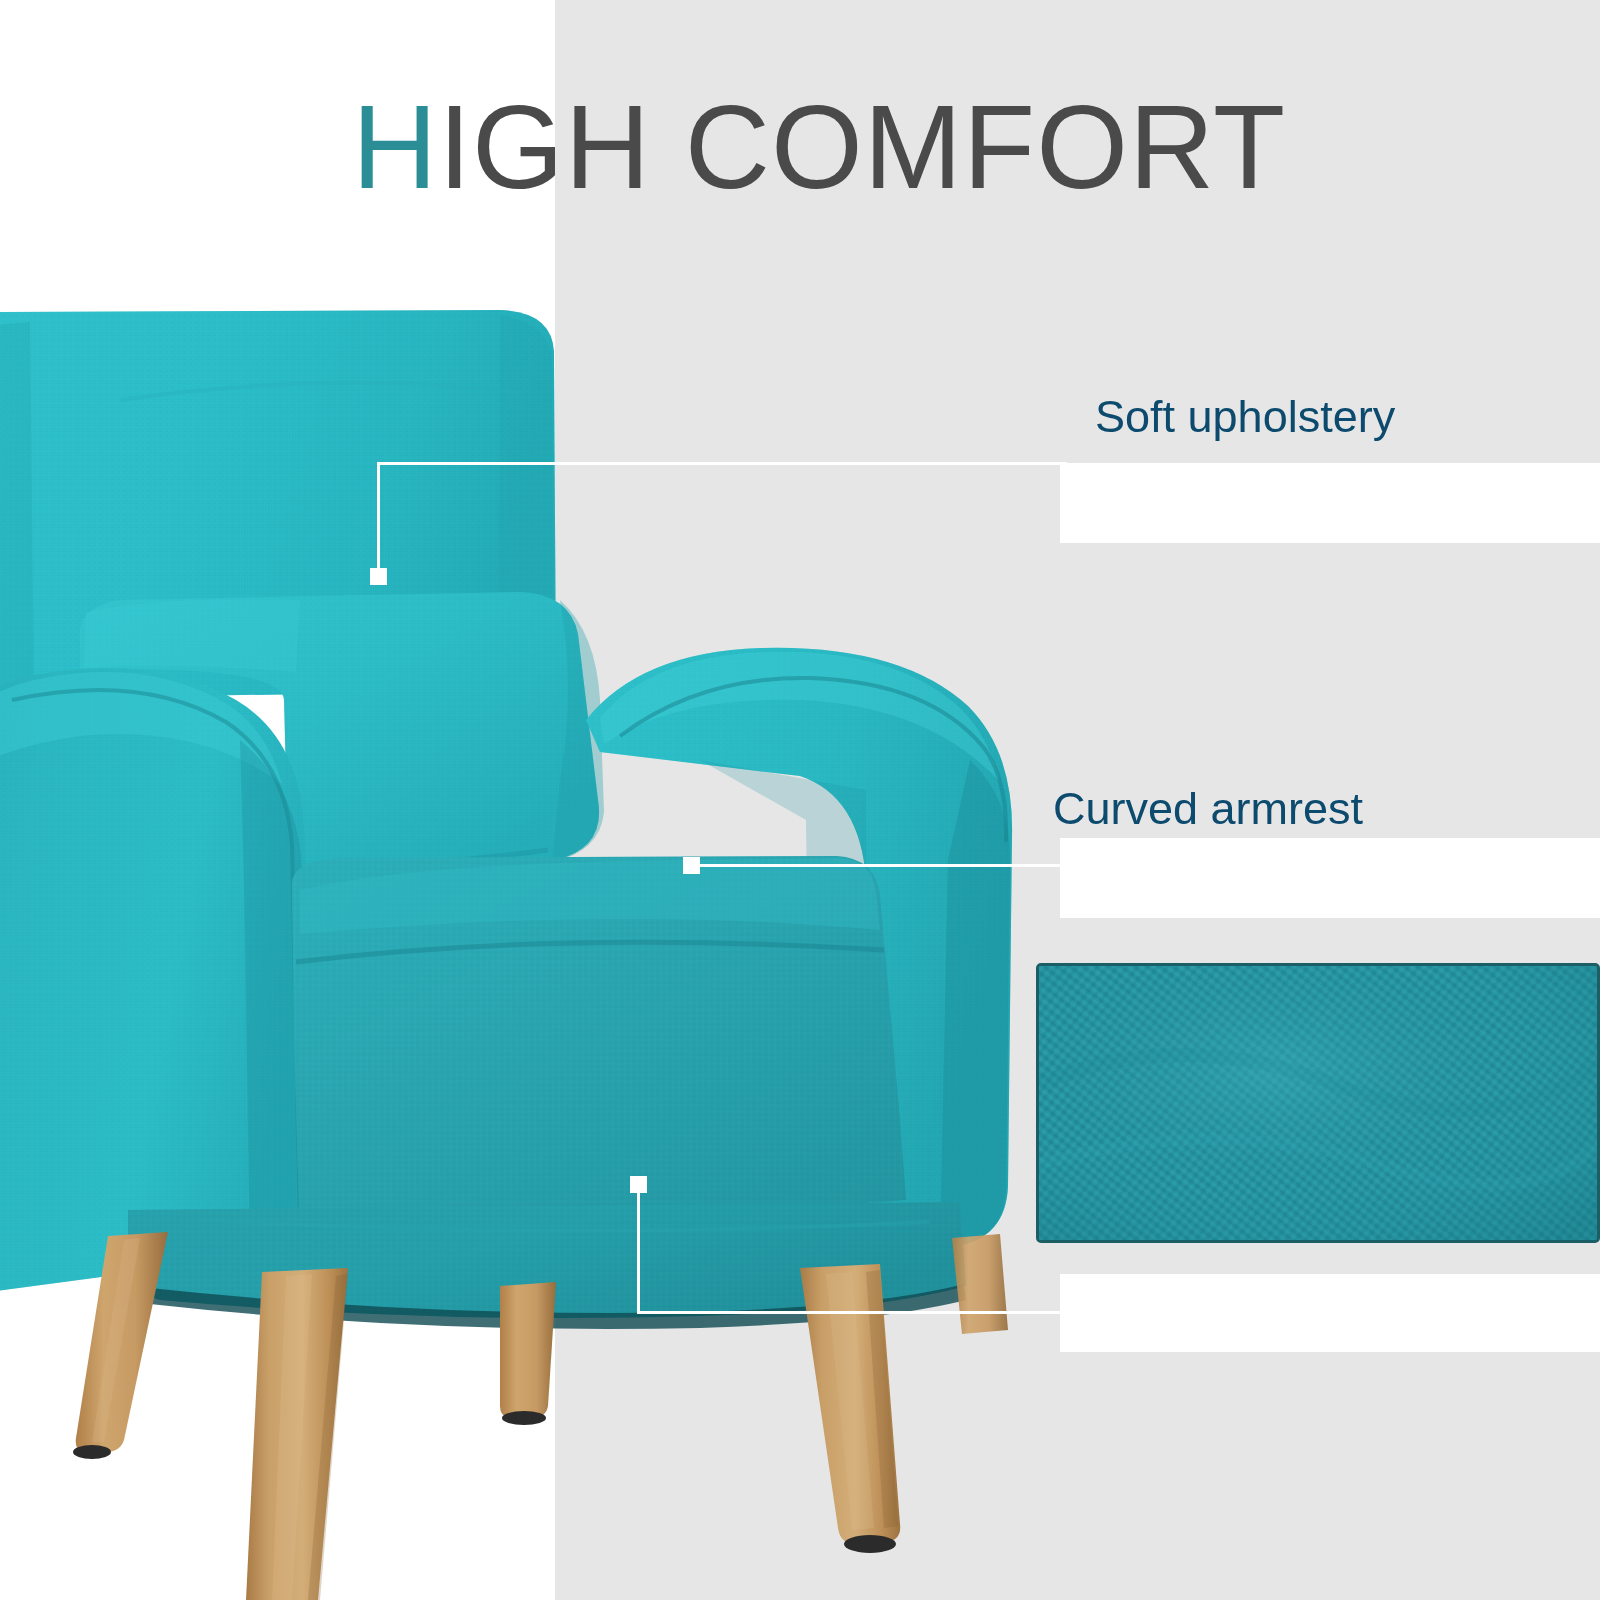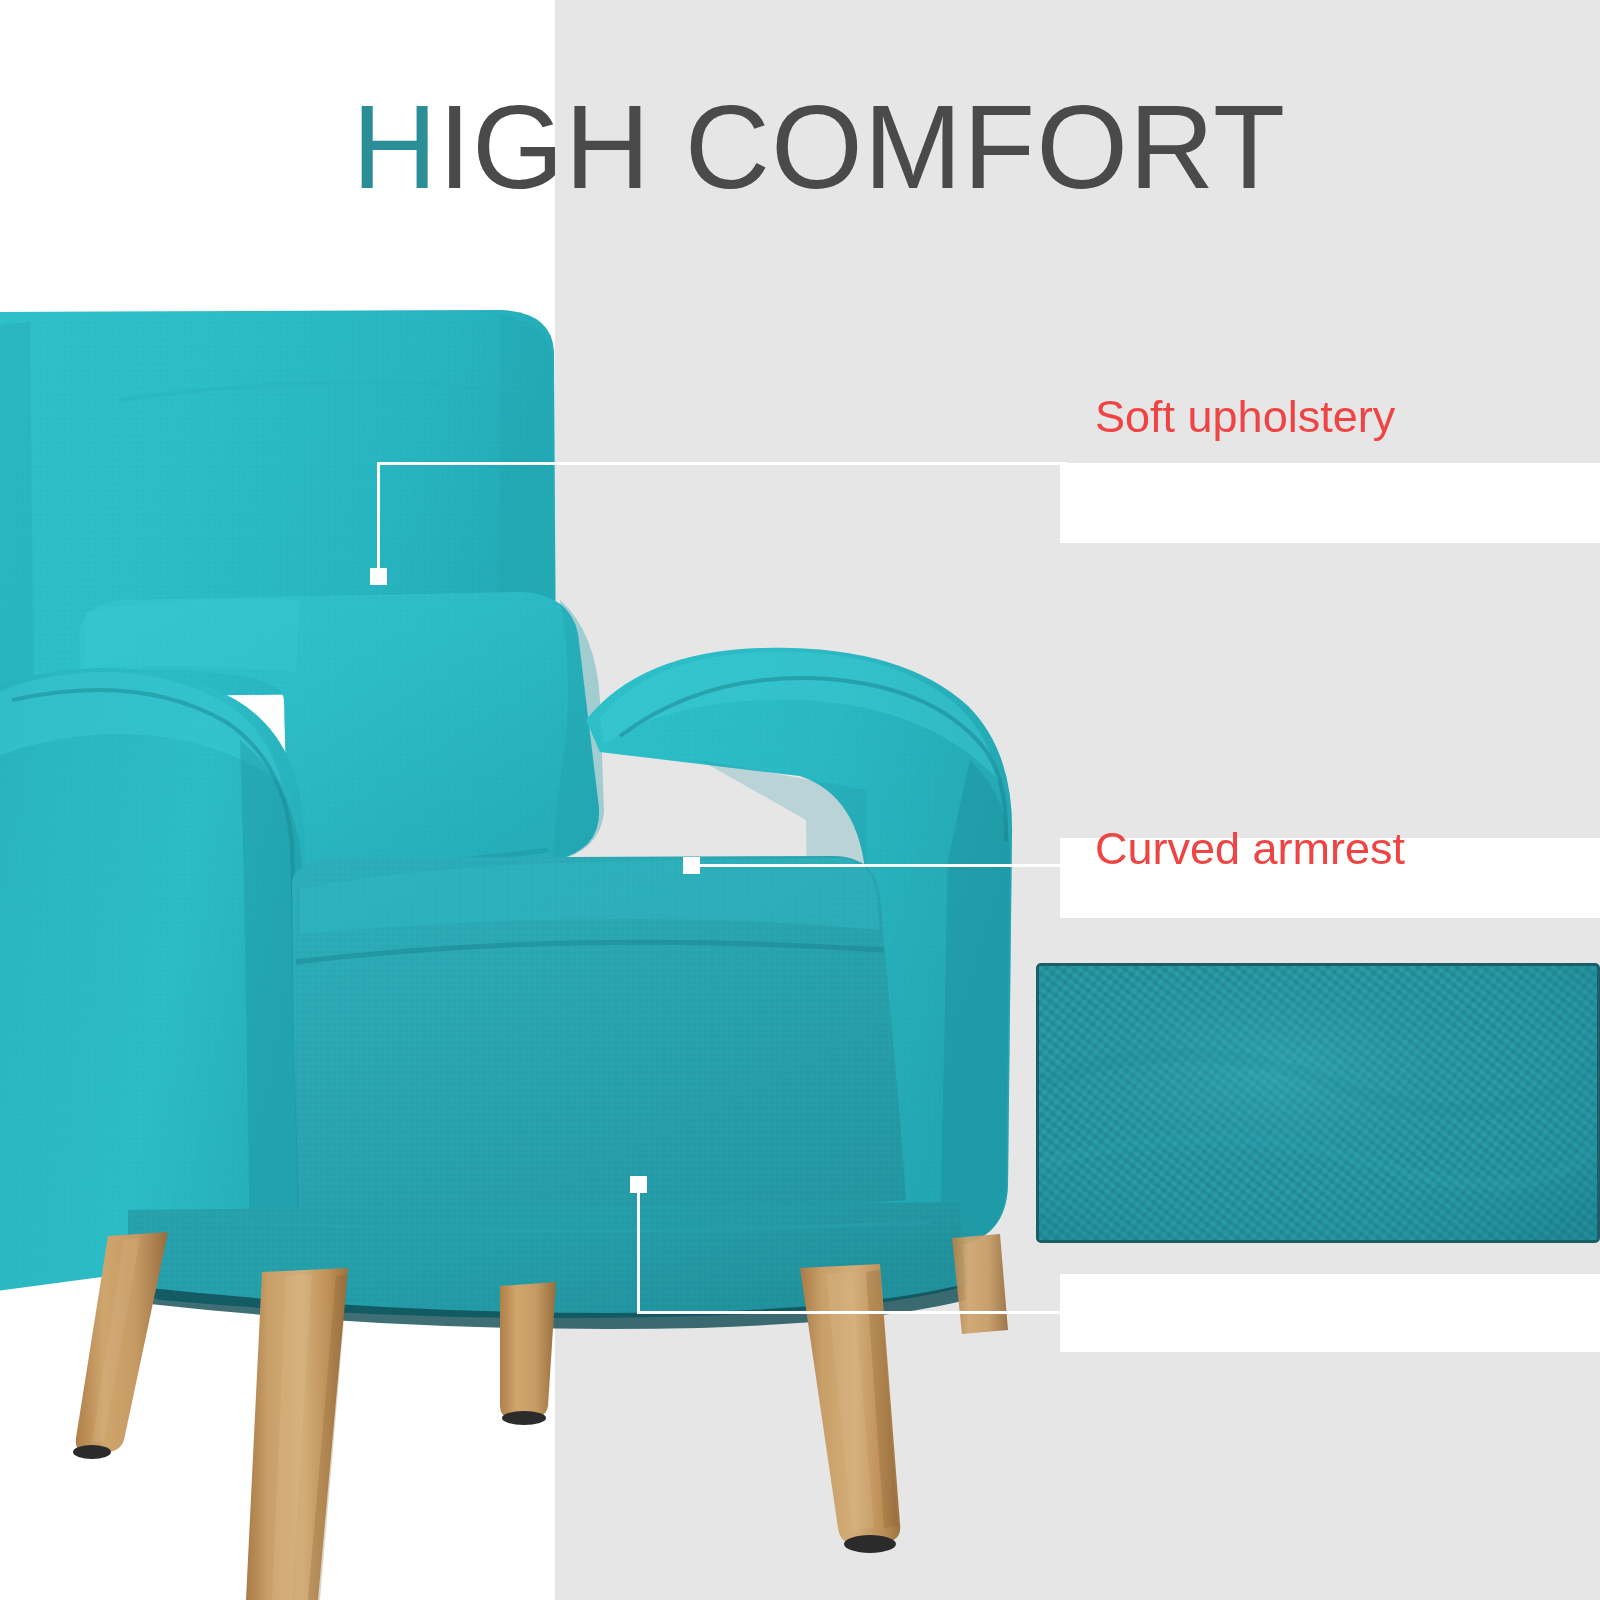--- a/index.html
+++ b/index.html
@@ -28,21 +28,21 @@
 
   
   #chair { position:absolute; left:0; top:0; width:1600px; height:1600px; z-index:10; }
 
   
   .band {
     position:absolute; background:#ffffff; z-index:20;
   }
   .label {
     position:absolute; z-index:30;
-    color:#ef4444; font-size:45px; font-weight:400;
+    color:#0c4a6e; font-size:45px; font-weight:400;
     white-space:nowrap; line-height:1;
     font-family:"Liberation Sans", sans-serif;
   }
   .lead { position:absolute; background:#ffffff; z-index:25; }
   .lead-h { height:3px; }
   .lead-v { width:3px; }
   .marker {
     position:absolute; width:17px; height:17px;
     background:#ffffff; z-index:26;
   }
@@ -245,21 +245,21 @@
 
   <div class="band" style="left:1060px; top:463px; width:540px; height:80px;"></div>
   <div class="lead lead-h" style="left:377px; top:462px; width:690px;"></div>
   <div class="lead lead-v" style="left:377px; top:462px; height:113px;"></div>
   <div class="marker" style="left:370px; top:568px;"></div>
   <div class="label" style="left:1095px; top:394px;">Soft upholstery</div>
 
   <div class="band" style="left:1060px; top:838px; width:540px; height:80px;"></div>
   <div class="lead lead-h" style="left:690px; top:864px; width:380px;"></div>
   <div class="marker" style="left:683px; top:857px;"></div>
-  <div class="label" style="left:1095px; top:786px;margin-top:40px;">Curved armrest</div>
+  <div class="label" style="left:1053px; top:786px;">Curved armrest</div>
 
   <div class="swatch">
     <svg class="swatch-tex" viewBox="0 0 564 280" preserveAspectRatio="none">
       <defs>
         <pattern id="linen" width="8" height="8" patternUnits="userSpaceOnUse" patternTransform="rotate(38)">
           <rect width="8" height="8" fill="#2593a0"></rect>
           <rect width="8" height="2" y="0" fill="#2ea2af" opacity="0.6"></rect>
           <rect width="8" height="2" y="4" fill="#1d7e8a" opacity="0.5"></rect>
           <rect width="2" height="8" x="2" fill="#32a8b4" opacity="0.28"></rect>
           <rect width="2" height="8" x="6" fill="#19727e" opacity="0.22"></rect>

